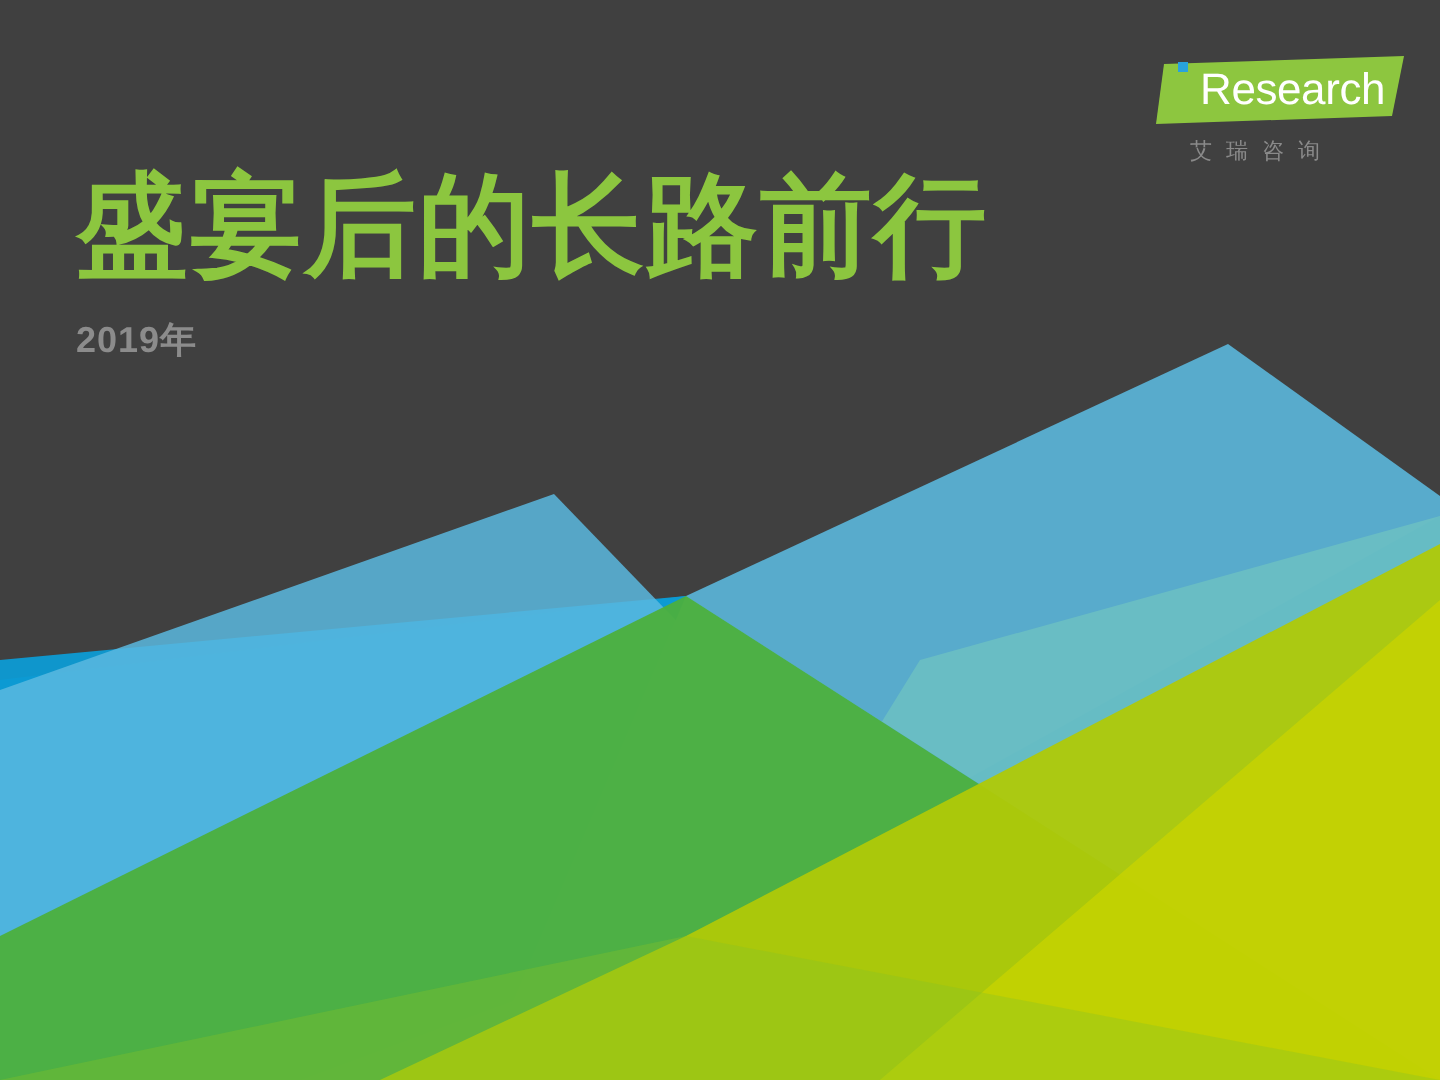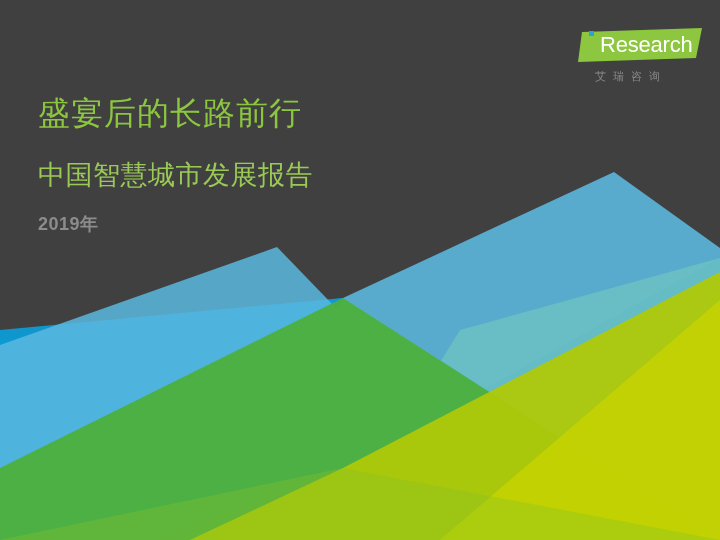--- a/index.html
+++ b/index.html
@@ -81,23 +81,23 @@
   }
 
   
   #title-block {
     position: absolute;
     left: 38px;
     top: 88px;
     width: 480px;
   }
   #main-title {
-    font-size: 32px;
+    font-size: 56px;
     line-height: 50px;
-    font-weight: 400;
+    font-weight: 700;
     color: #8CC63F;
     letter-spacing: 1px;
     margin: 0;
     white-space: nowrap;
   }
   #sub-title {
     margin: 20px 0 0 0;
     font-size: 27px;
     line-height: 34px;
     font-weight: 400;
@@ -153,17 +153,16 @@
       <polygon points="4,4 124,0 118,30 0,34" fill="#8DC63F"></polygon>
     </svg>
     <span id="logo-i-dot"></span>
     <span id="logo-i-stem"></span>
     <span id="logo-wordmark">Research</span>
     <div id="logo-cn">艾瑞咨询</div>
   </div>
 
   <div id="title-block">
     <h1 id="main-title">盛宴后的长路前行</h1>
-    <div id="sub-title">中国智慧城市发展报告</div>
     <div id="year-label">2019年</div>
   </div>
 
 </div>
 
 </body></html>

